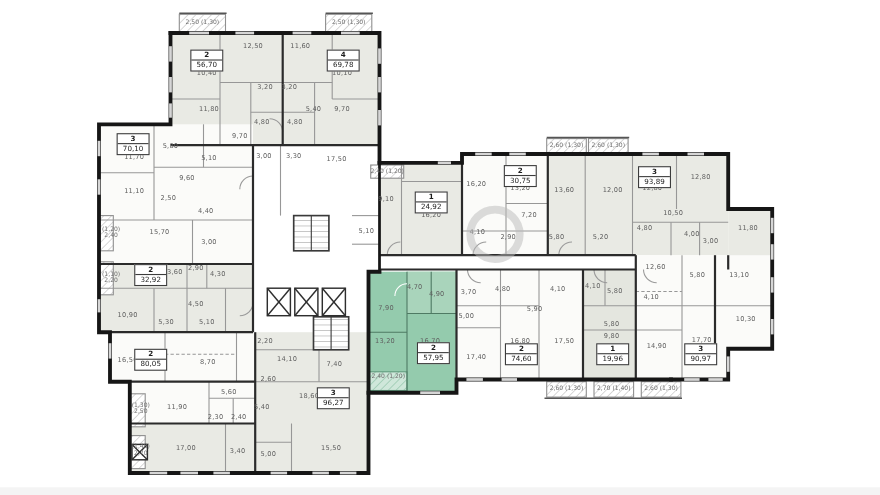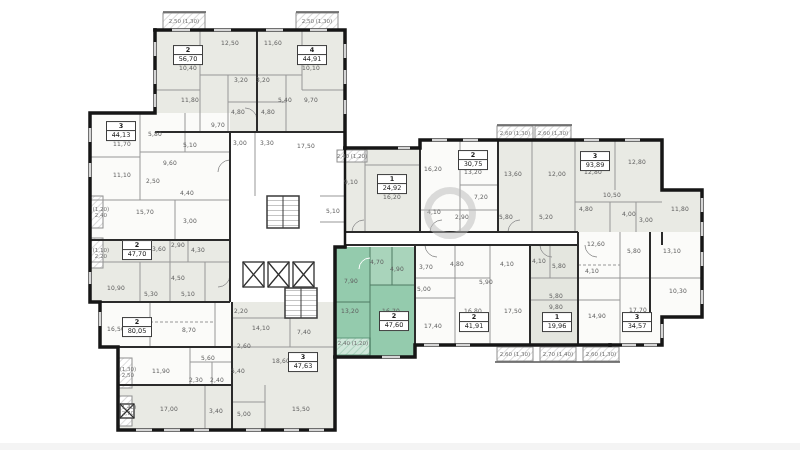--- a/index.html
+++ b/index.html
@@ -383,65 +383,65 @@
       <span class="balcony-label" style="left: 128px; top: 372px;">(1,30)
 2,50</span>
       <span class="balcony-label" style="left: 128px; top: 410px;">(1,40)
 2,70</span>
       <div class="apt-box" style="left: 188px; top: 55px;">
         <div class="apt-type">2</div>
         <div class="apt-area">56,70</div>
       </div>
       <div class="apt-box" style="left: 312px; top: 55px;">
         <div class="apt-type">4</div>
-        <div class="apt-area">44,91</div>
+        <div class="apt-area">69,78</div>
       </div>
       <div class="apt-box" style="left: 121px; top: 131px;">
         <div class="apt-type">3</div>
-        <div class="apt-area">44,13</div>
+        <div class="apt-area">70,10</div>
       </div>
       <div class="apt-box" style="left: 137px; top: 250px;">
         <div class="apt-type">2</div>
-        <div class="apt-area">47,70</div>
+        <div class="apt-area">32,92</div>
       </div>
       <div class="apt-box" style="left: 137px; top: 327px;">
         <div class="apt-type">2</div>
         <div class="apt-area">80,05</div>
       </div>
       <div class="apt-box" style="left: 303px; top: 362px;">
         <div class="apt-type">3</div>
-        <div class="apt-area">47,63</div>
+        <div class="apt-area">96,27</div>
       </div>
       <div class="apt-box" style="left: 392px; top: 184px;">
         <div class="apt-type">1</div>
         <div class="apt-area">24,92</div>
       </div>
       <div class="apt-box hl" style="left: 394px; top: 321px;">
         <div class="apt-type">2</div>
-        <div class="apt-area">47,60</div>
+        <div class="apt-area">57,95</div>
       </div>
       <div class="apt-box" style="left: 473px; top: 160px;">
         <div class="apt-type">2</div>
         <div class="apt-area">30,75</div>
       </div>
       <div class="apt-box" style="left: 595px; top: 161px;">
         <div class="apt-type">3</div>
         <div class="apt-area">93,89</div>
       </div>
       <div class="apt-box" style="left: 474px; top: 322px;">
         <div class="apt-type">2</div>
-        <div class="apt-area">41,91</div>
+        <div class="apt-area">74,60</div>
       </div>
       <div class="apt-box" style="left: 557px; top: 322px;">
         <div class="apt-type">1</div>
         <div class="apt-area">19,96</div>
       </div>
       <div class="apt-box" style="left: 637px; top: 322px;">
         <div class="apt-type">3</div>
-        <div class="apt-area">34,57</div>
+        <div class="apt-area">90,97</div>
       </div>
     </div>
 
 <div id="watermark">
   <div class="wm-circle"></div>
 </div>
 
 </div>
 
 </body></html>

